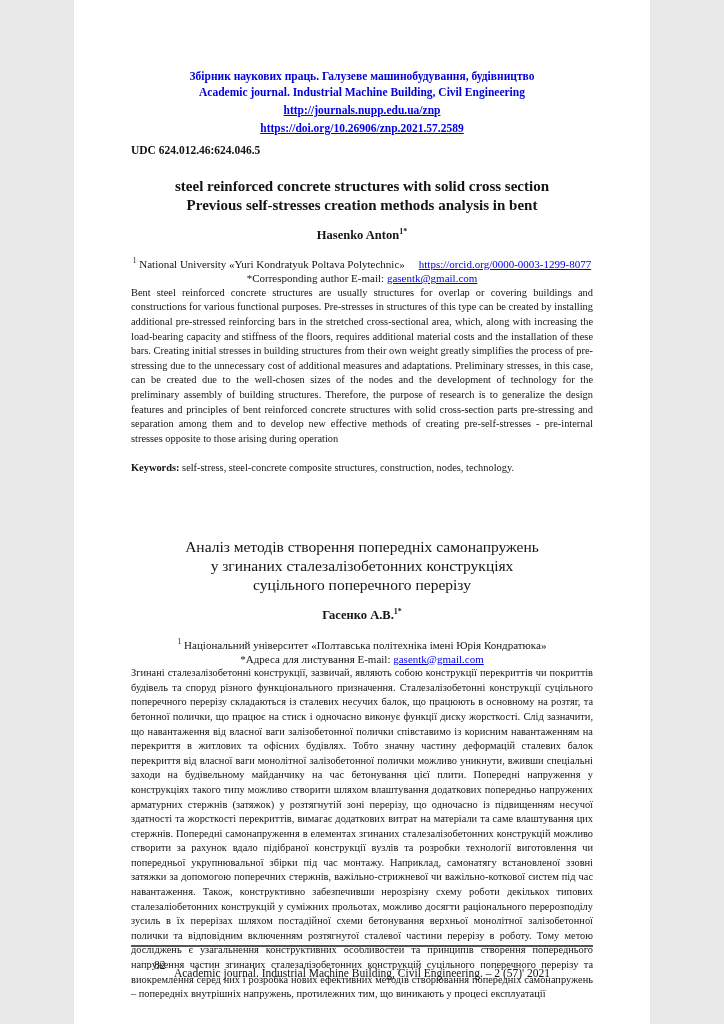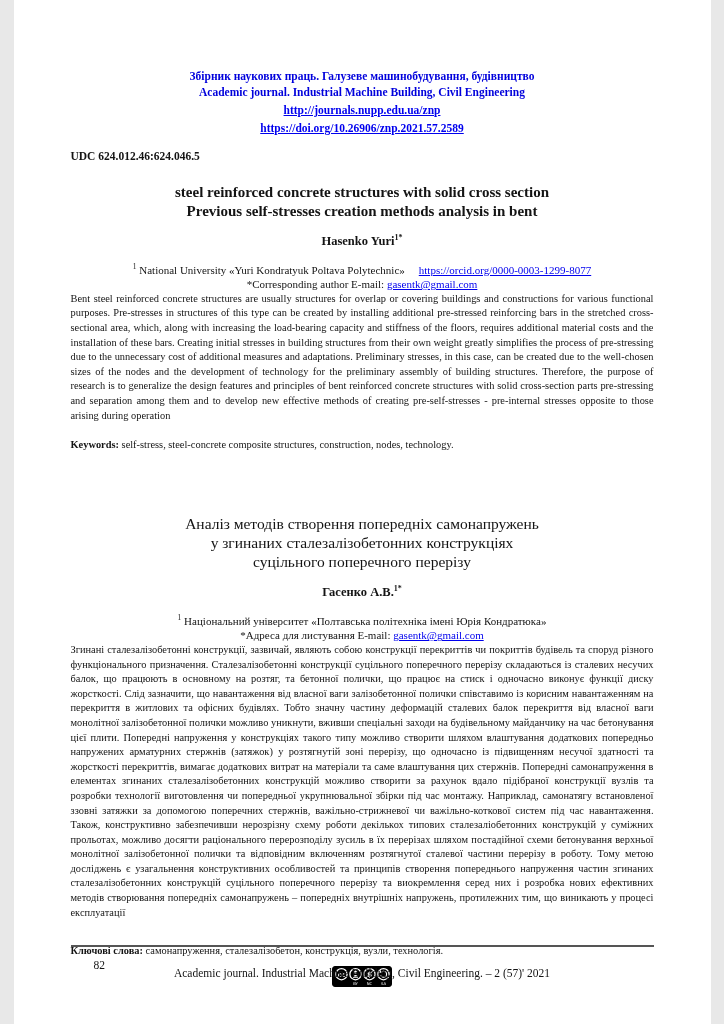--- a/index.html
+++ b/index.html
@@ -1,31 +1,31 @@
 <!DOCTYPE html>
 <html style="--header-blue: #0000DC; --link-blue: #0000EE;"><head>
 <meta charset="utf-8">
 <style>
   html,body{margin:0;padding:0;background:#e8e8e8;}
   .page{
     position:relative;
-    width:697px;height:1024px;
+    width:576px;height:1024px;
     margin:0 auto;
     background:#ffffff;
     font-family:"Liberation Serif", serif;
     color:#141414;
     box-sizing:border-box;
     padding:68px 57px 0 57px;
     overflow:hidden;
   }
   .center{text-align:center;}
   .header-line{font-size:11.5px;font-weight:bold;color:var(--header-blue,#0000DC);line-height:16px;}
   .header-link{font-size:11.5px;font-weight:bold;color:var(--link-blue,#0000EE);text-decoration:underline;line-height:16px;}
   a{color:var(--link-blue,#0000EE);text-decoration:underline;cursor:pointer;}
-  .udc{margin-top:14px;font-size:11.5px;font-weight:bold;text-align:left;}
+  .udc{margin-top:8px;font-size:11.5px;font-weight:bold;text-align:left;}
   .title-en{margin-top:21px;font-size:15px;font-weight:bold;line-height:18.5px;}
   .author{margin-top:13px;font-size:12.5px;font-weight:bold;}
   .author sup{font-size:8px;}
   .affil{margin-top:11px;font-size:11px;line-height:14.5px;}
   .affil sup{font-size:7.5px;}
   .affil .orcid{margin-left:14px;}
   .abstract{font-size:10.4px;line-height:14.6px;text-align:justify;}
   .keywords{margin-top:15px;font-size:10.4px;line-height:14px;text-align:left;}
   .kw-label{font-weight:bold;}
   .title-uk{margin-top:62px;font-size:15.5px;font-weight:normal;line-height:19px;}
@@ -53,21 +53,21 @@
   </div>
 
   <div class="udc">UDC 624.012.46:624.046.5</div>
 
   <div class="title-en center">
     <div>steel reinforced concrete structures with solid cross section</div>
     <div>Previous self-stresses creation methods analysis in bent</div>
   </div>
 
   <div class="author center">
-    <span>Hasenko Yuri</span><sup>1*</sup>
+    <span>Hasenko Anton</span><sup>1*</sup>
   </div>
 
   <div class="affil center">
     <div>
       <sup>1</sup><span> National University «Yuri Kondratyuk Poltava Polytechnic»</span><a class="orcid" href="#">https://orcid.org/0000-0003-1299-8077</a>
     </div>
     <div>
       <span>*Corresponding author E-mail: </span><a href="#">gasentk@gmail.com</a>
     </div>
   </div>

